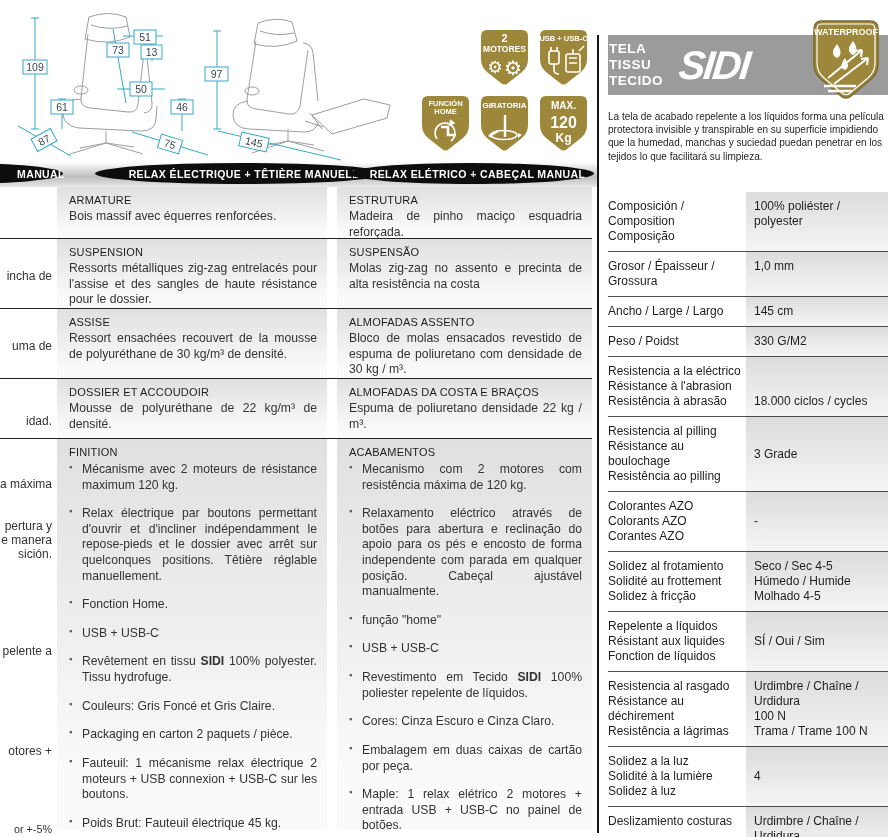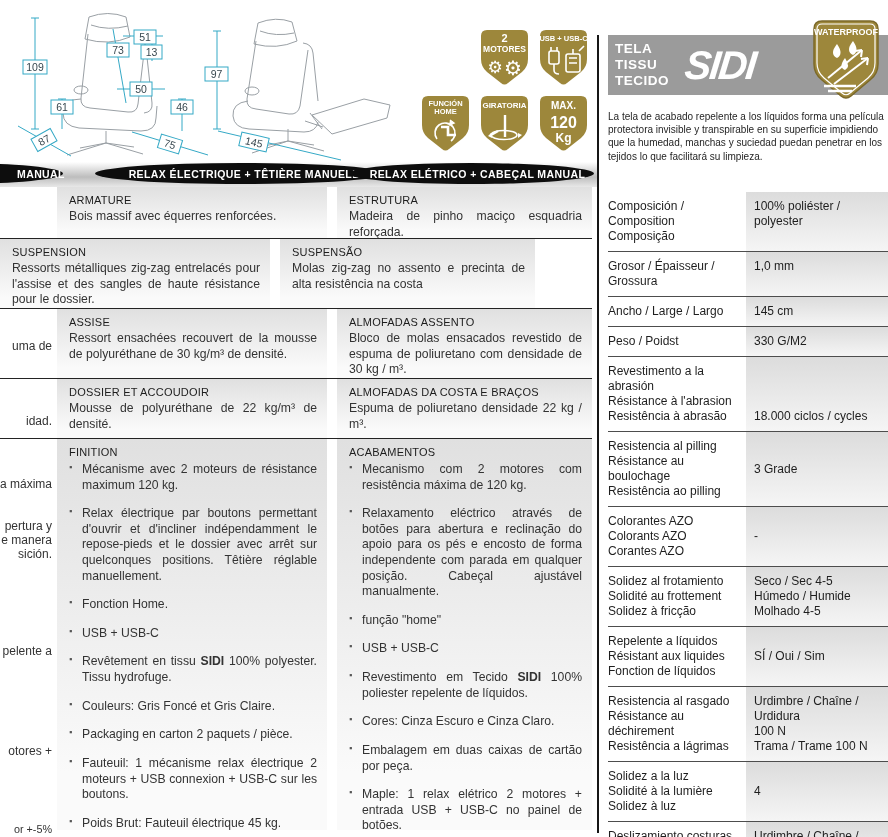--- a/index.html
+++ b/index.html
@@ -52,21 +52,21 @@
   .cell li::before { content:"▪"; position:absolute; left:0; top:0; font-size:9px; color:#555; }
   .b { font-weight:bold; }
   
   .vdivider { position:absolute; left:597px; top:35px; width:2px; height:798px; background:#161616; }
   
   .fabric { position:absolute; left:608px; top:0; width:280px; }
   .fabric-header {
     position:absolute; left:0; top:35px; width:280px; height:60px; background:#9b9b9b;
     display:flex; align-items:center;
   }
-  .fabric-header .langs { padding-left:7px; color:#fff; font-size:13.5px; font-weight:bold; line-height:1.18; letter-spacing:.5px; }
+  .fabric-header .langs { padding-left:1px; color:#fff; font-size:13.5px; font-weight:bold; line-height:1.18; letter-spacing:.5px; }
   .fabric-header .logo {
     color:#fff; font-size:40px; font-weight:bold; font-style:italic; letter-spacing:-2px;
     margin-left:16px; transform:skewX(-6deg);
   }
   .waterproof { position:absolute; right:6px; top:-17px; }
   .fabric-desc { position:absolute; left:0; top:110px; width:280px; font-size:10px; line-height:1.32; color:#1f1f1f; }
   .ftable { position:absolute; left:0; top:192px; width:280px; }
   .frow { display:flex; border-bottom:1px solid #4d4d4d; padding:0; }
   .frow:last-child { border-bottom:none; }
   .flabel { flex:1; padding:7px 4px 7px 0; font-size:12px; line-height:1.25; color:#1e1e1e; }
@@ -248,20 +248,23 @@
         <h3>ARMATURE</h3>
         <p class="body">Bois massif avec équerres renforcées.</p>
       </div>
       <div class="cell ptc">
         <h3>ESTRUTURA</h3>
         <p class="body">Madeira de pinho maciço esquadria reforçada.</p>
       </div>
     </div>
 
     <div class="row r2">
+      <div class="cutcol">
+        <span style="top:30px">incha de</span>
+      </div>
       <div class="cell frc">
         <h3>SUSPENSION</h3>
         <p class="body">Ressorts métalliques zig-zag entrelacés pour l'assise et des sangles de haute résistance pour le dossier.</p>
       </div>
       <div class="cell ptc">
         <h3>SUSPENSÃO</h3>
         <p class="body">Molas zig-zag  no assento e precinta de alta resistência na costa</p>
       </div>
     </div>
 
@@ -403,21 +406,21 @@
         <div class="flabel">
             <div>Peso / Poidst</div>
           </div>
         <div class="fvalue">
             <div>330 G/M2</div>
           </div>
       </div>
 
       <div class="frow">
         <div class="flabel">
-          <div>Revestimento a la abrasión</div>
+          <div>Resistencia a la eléctrico</div>
             <div>Résistance à l'abrasion</div>
             <div>Resistência à abrasão</div>
         </div>
         <div class="fvalue" style="display:flex;align-items:flex-end">
             <div>18.000 ciclos / cycles</div>
           </div>
       </div>
 
       <div class="frow">
         <div class="flabel">

